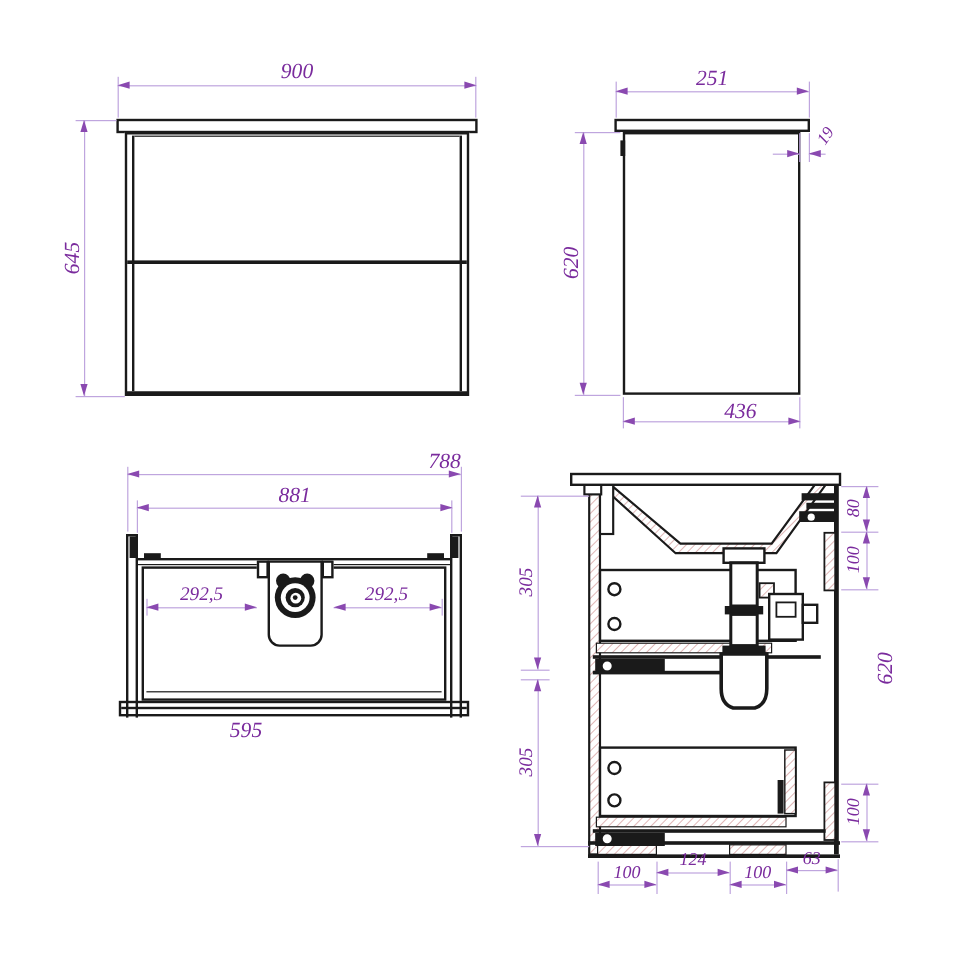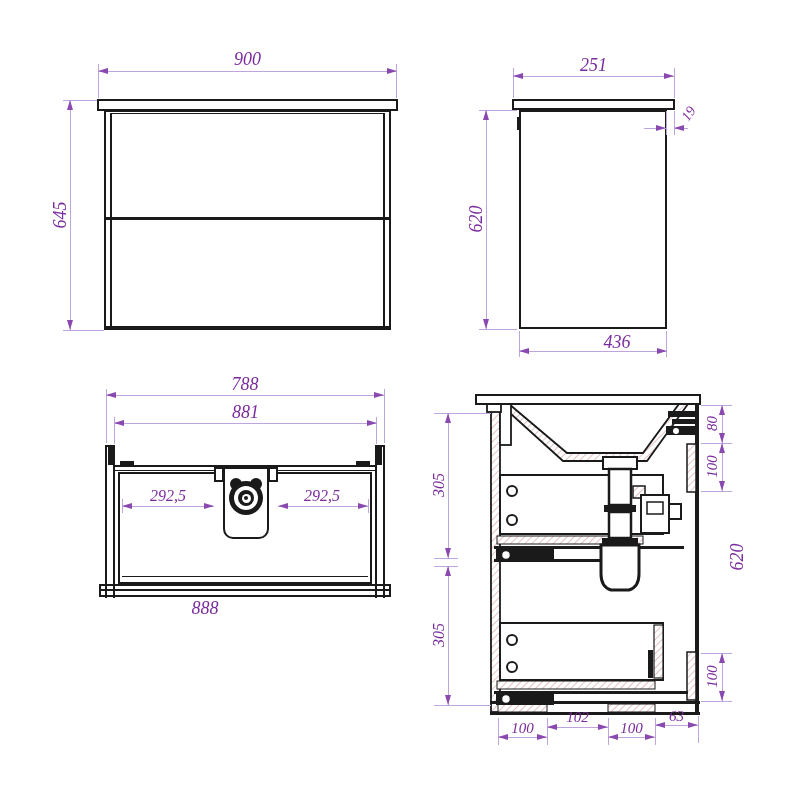--- a/index.html
+++ b/index.html
@@ -118,42 +118,42 @@
   <div class="circ" style="left:234px;top:486px;width:24px;height:24px;background:#fff;"></div>
   <div class="circ" style="left:238px;top:490px;width:16px;height:16px;background:var(--ln);"></div>
   <div class="circ" style="left:242px;top:494px;width:9px;height:9px;background:#fff;"></div>
   <div class="circ" style="left:244px;top:496px;width:4px;height:4px;background:var(--ln);"></div>
 
   <div class="dl" style="left:106px;top:389px;width:1px;height:54px;"></div>
   <div class="dl" style="left:384px;top:389px;width:1px;height:54px;"></div>
   <div class="dl" style="left:106px;top:395px;width:278px;height:1px;"></div>
   <div class="arr l" style="left:106px;top:392px;"></div>
   <div class="arr r" style="left:374px;top:392px;"></div>
-  <div class="dtxt" style="left:106px;top:375px;width:278px;">788</div>
+  <div class="dtxt" style="left:106px;top:375px;width:278px;text-align:right;">788</div>
 
   <div class="dl" style="left:114px;top:417px;width:1px;height:27px;"></div>
   <div class="dl" style="left:376px;top:417px;width:1px;height:27px;"></div>
   <div class="dl" style="left:114px;top:423px;width:263px;height:1px;"></div>
   <div class="arr l" style="left:114px;top:420px;"></div>
   <div class="arr r" style="left:367px;top:420px;"></div>
   <div class="dtxt" style="left:114px;top:403px;width:263px;">881</div>
 
   <div class="dl" style="left:122px;top:499px;width:1px;height:14px;"></div>
   <div class="dl" style="left:122px;top:506px;width:92px;height:1px;"></div>
   <div class="arr l" style="left:122px;top:503px;"></div>
   <div class="arr r" style="left:204px;top:503px;"></div>
   <div class="dtxt md" style="left:122px;top:488px;width:92px;">292,5</div>
 
   <div class="dl" style="left:368px;top:499px;width:1px;height:14px;"></div>
   <div class="dl" style="left:278px;top:506px;width:90px;height:1px;"></div>
   <div class="arr l" style="left:278px;top:503px;"></div>
   <div class="arr r" style="left:358px;top:503px;"></div>
   <div class="dtxt md" style="left:276px;top:488px;width:92px;">292,5</div>
 
-  <div class="dtxt" style="left:145px;top:599px;width:120px;">888</div>
+  <div class="dtxt" style="left:145px;top:599px;width:120px;">595</div>
 </div>
 
 <div>
   <svg style="left:450px;top:380px;" width="260" height="345" viewBox="450 380 260 345">
     <defs>
       <pattern id="h" width="5" height="5" patternUnits="userSpaceOnUse" patternTransform="rotate(45)">
         <rect width="5" height="5" fill="#ffffff"></rect>
         <line x1="0" y1="0" x2="0" y2="5" stroke="#d6a3a3" stroke-width="1.3"></line>
       </pattern>
     </defs>
@@ -251,21 +251,21 @@
   <div class="dl" style="left:608px;top:718px;width:1px;height:27px;"></div>
   <div class="dl" style="left:655px;top:718px;width:1px;height:27px;"></div>
   <div class="dl" style="left:698px;top:716px;width:1px;height:27px;"></div>
   <div class="dl" style="left:498px;top:737px;width:49px;height:1px;"></div>
   <div class="arr l" style="left:498px;top:734px;"></div>
   <div class="arr r" style="left:537px;top:734px;"></div>
   <div class="dtxt sm" style="left:498px;top:721px;width:49px;">100</div>
   <div class="dl" style="left:547px;top:727px;width:61px;height:1px;"></div>
   <div class="arr l" style="left:547px;top:724px;"></div>
   <div class="arr r" style="left:598px;top:724px;"></div>
-  <div class="dtxt sm" style="left:547px;top:710px;width:61px;">102</div>
+  <div class="dtxt sm" style="left:547px;top:710px;width:61px;">124</div>
   <div class="dl" style="left:608px;top:737px;width:47px;height:1px;"></div>
   <div class="arr l" style="left:608px;top:734px;"></div>
   <div class="arr r" style="left:645px;top:734px;"></div>
   <div class="dtxt sm" style="left:608px;top:721px;width:47px;">100</div>
   <div class="dl" style="left:655px;top:725px;width:43px;height:1px;"></div>
   <div class="arr l" style="left:655px;top:722px;"></div>
   <div class="arr r" style="left:688px;top:722px;"></div>
   <div class="dtxt sm" style="left:655px;top:709px;width:43px;">63</div>
 </div>
 

